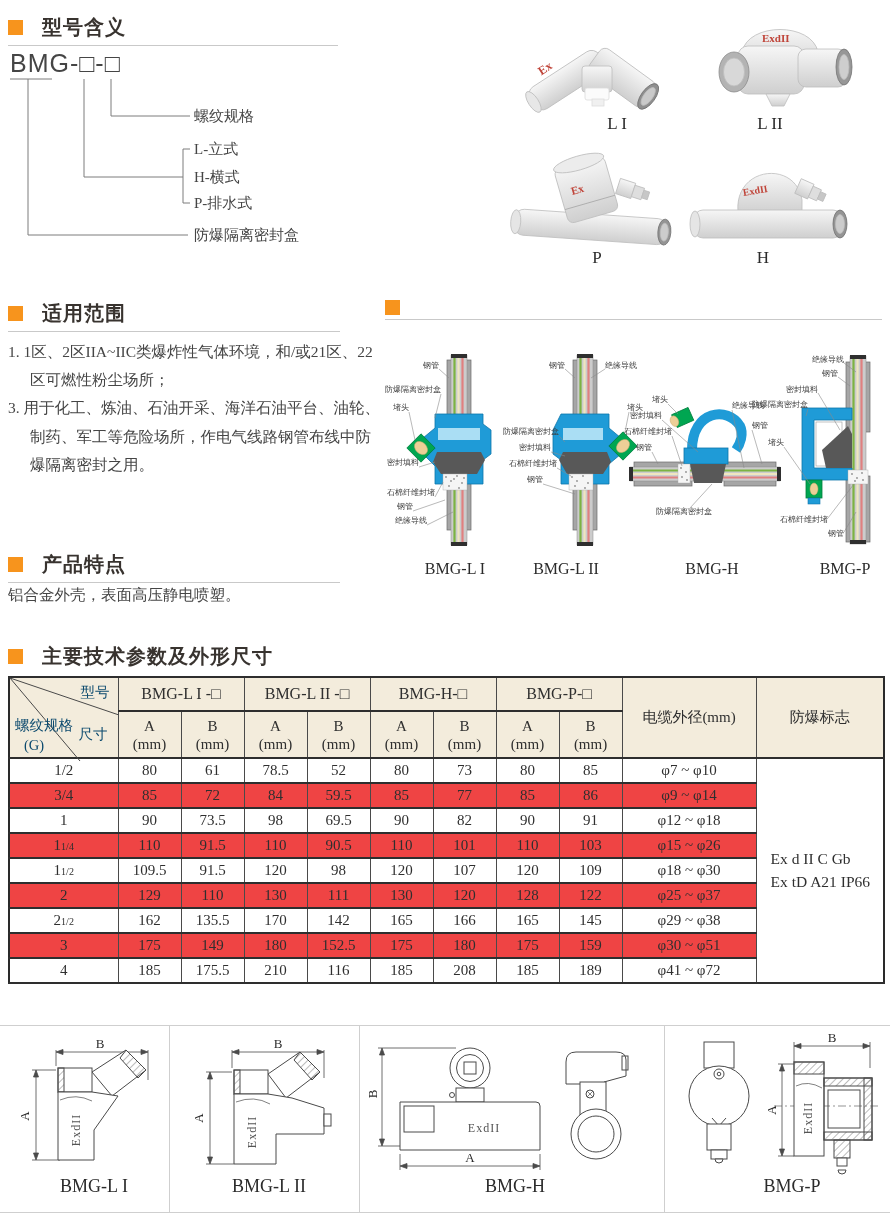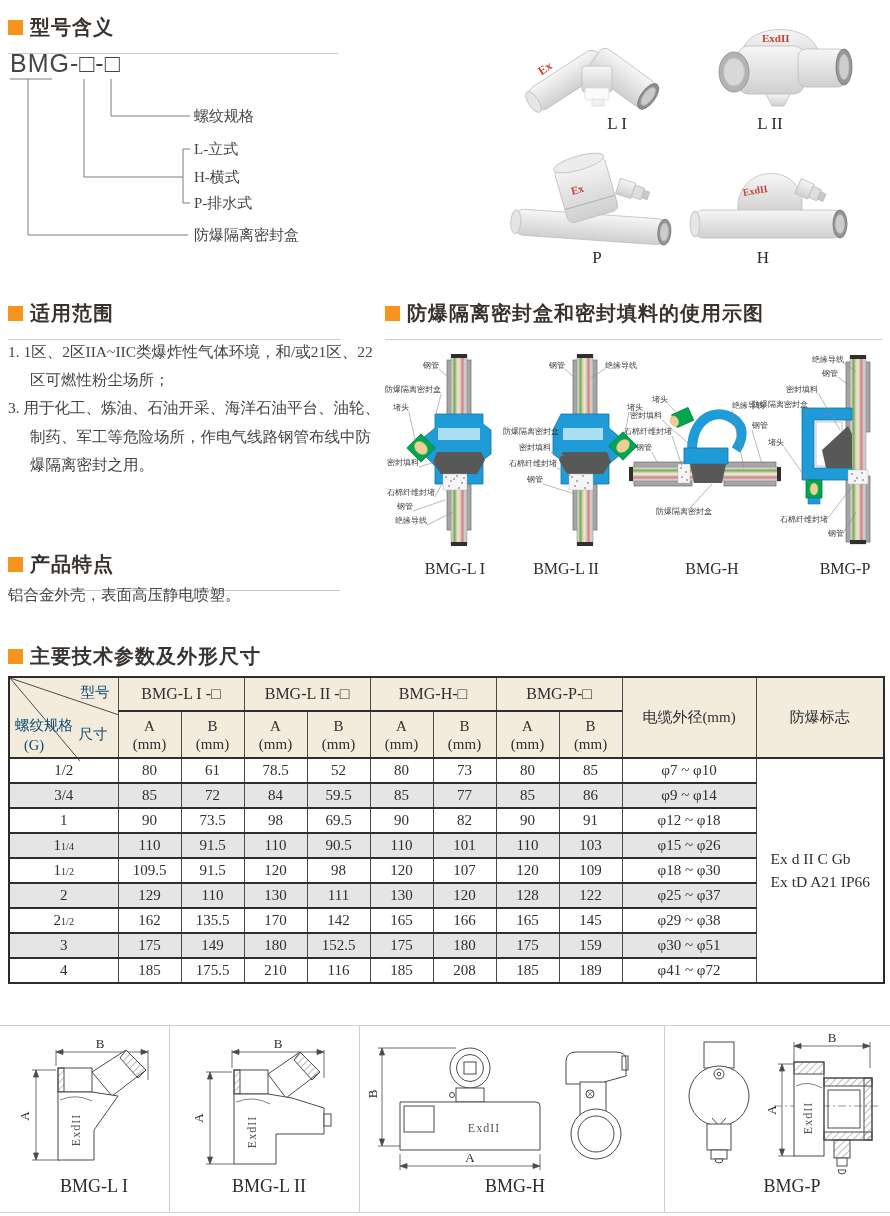--- a/index.html
+++ b/index.html
@@ -1,42 +1,42 @@
 <!DOCTYPE html>
 <html><head>
 <meta charset="utf-8">
 <style>
 *{box-sizing:border-box;margin:0;padding:0}
 html,body{background:#fff}
 body{width:890px;height:1216px;position:relative;overflow:hidden;
      font-family:"Liberation Serif","DejaVu Serif",serif;color:#3c3c3c}
 .abs{position:absolute}
-.sec{position:absolute;display:flex;align-items:center;gap:7px;
-     border-bottom:1px solid #c9c9c9;padding-bottom:12px;
+.sec{position:absolute;display:flex;align-items:center;gap:19px;
+     border-bottom:1px solid #c9c9c9;padding-bottom:4px;
      font-family:"Liberation Sans","DejaVu Sans",sans-serif;
      font-weight:bold;font-size:20px;color:#38332f;letter-spacing:1px}
 .sq{width:15px;height:15px;background:#F7941D;flex:none}
 .body-text{font-size:15.5px;line-height:1.6;color:#454545}
 .app-list{position:absolute;left:8px;top:338px;width:372px;font-size:15.5px;color:#454545}
 .app-item{padding-left:22px;text-indent:-22px;line-height:1.82}
 .photo-label,.drawing-label,.diagram-label{position:absolute;text-align:center;color:#2b2b2b;
      font-family:"Liberation Serif","DejaVu Serif",serif}
 .photo-label{font-size:17px}
 .diagram-label{font-size:16px}
 .drawing-label{font-size:18px}
 .vline,.hline{position:absolute;background:#cfcfcf}
 .ptable{position:absolute;left:8px;top:676px;width:875px;border-collapse:collapse;
      table-layout:fixed;border:2px solid #2a2a2a;font-family:"Liberation Serif","DejaVu Serif",serif}
 .ptable th,.ptable td{border-left:1px solid #4a4a4a;border-right:1px solid #4a4a4a;
      border-top:2px solid #2e2e2e;border-bottom:2px solid #2e2e2e;
      text-align:center;vertical-align:middle;padding:0;font-weight:normal;color:#2f2f2f}
 .ptable thead th{background:#F3ECDC;font-size:15px}
 .ptable thead .grp{font-size:16px}
 .ptable tbody td{font-size:15px;height:25px}
-.ptable tbody tr.alt td{background:#e5e5e5}
+.ptable tbody tr.alt td{background:#ef4444}
 .ptable tbody tr td.exm{background:#fff;text-align:left;padding-left:14px;font-size:15.5px}
 .ptable .exm div{margin:5px 0}
 .corner{position:relative}
 .corner span{position:absolute;font-size:14.5px;color:#0c4a6e}
 .frac{font-size:10px;vertical-align:baseline}
 .sub2{line-height:1.2;font-size:15px}
 .callout{font-size:8px;fill:#3d3d3d}
 .leader{stroke:#8a8a8a;stroke-width:.6;fill:none}
 .draw{stroke:#4a4a4a;fill:#fff;stroke-width:1}
 .dln{stroke:#4a4a4a;stroke-width:.8;fill:none}
@@ -50,21 +50,20 @@
 <div class="sec" style="left:8px;top:14px;width:330px">
   <span class="sq"></span>
   <span>型号含义</span>
 </div>
 <div class="sec" style="left:8px;top:300px;width:332px">
   <span class="sq"></span>
   <span>适用范围</span>
 </div>
 <div class="sec" style="left:385px;top:300px;width:497px">
   <span class="sq"></span>
-  <span>防爆隔离密封盒和密封填料的使用示图</span>
 </div>
 <div class="sec" style="left:8px;top:551px;width:332px">
   <span class="sq"></span>
   <span>产品特点</span>
 </div>
 <div class="sec" style="left:8px;top:643px;width:875px;border-bottom:none">
   <span class="sq"></span>
   <span>主要技术参数及外形尺寸</span>
 </div>
 

